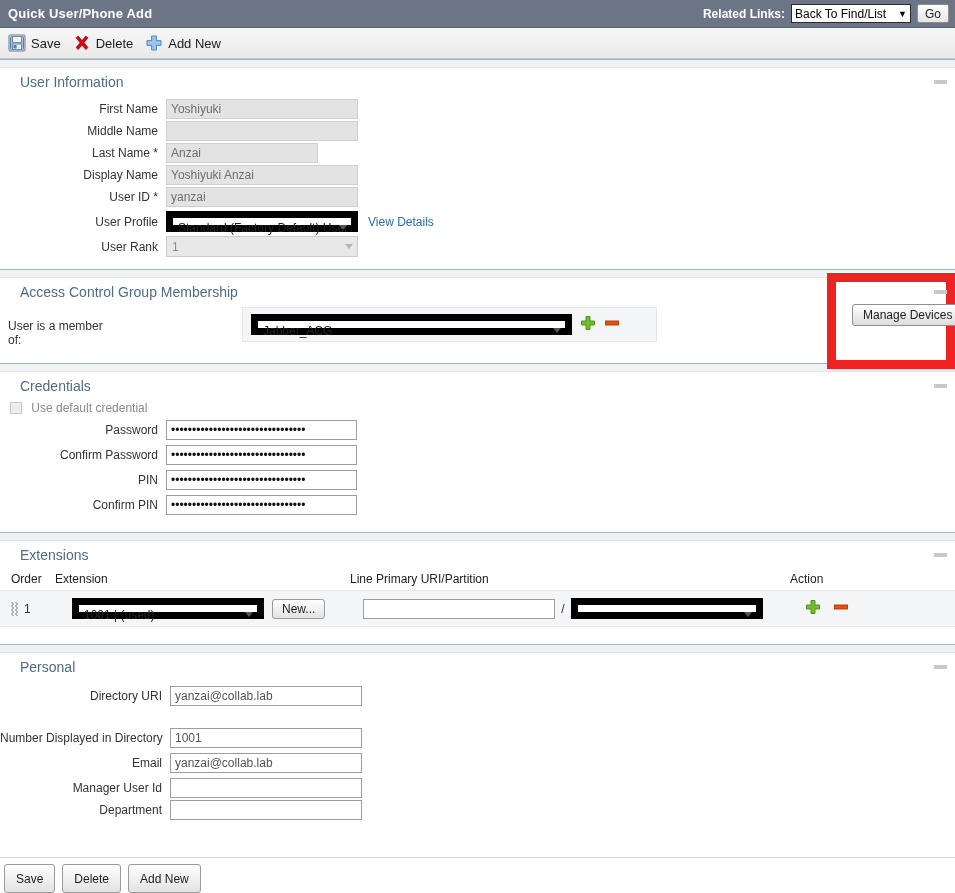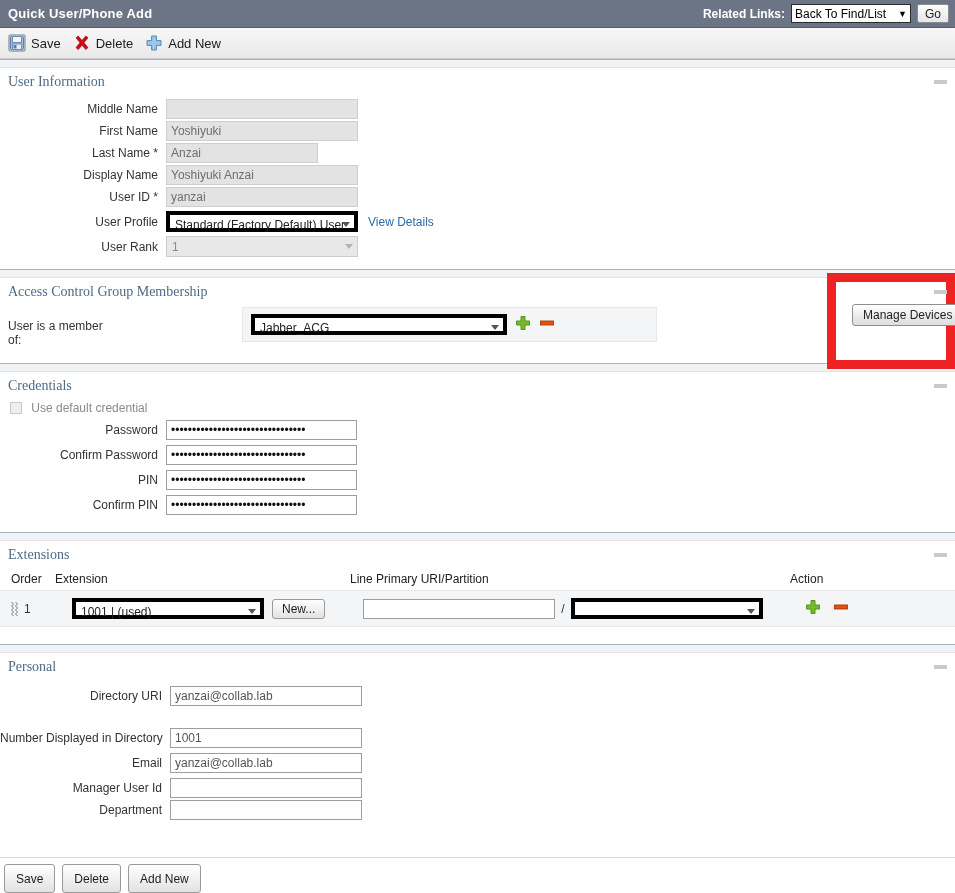--- a/index.html
+++ b/index.html
@@ -59,22 +59,21 @@
 
   
   .sec-sep {
     height:9px;
     background:#f1f2f4;
     border-top:1px solid #9fb6c4;
     border-bottom:1px solid #e2e4e7;
   }
   .sec-head {
     position:relative;
-    padding:6px 0 7px 8px;
-    font-family:Liberation Serif, serif;
+    padding:6px 0 7px 20px;
   }
   .sec-title {
     font-size:14px; color:#4f6b85; font-weight:normal;
   }
   .collapse-btn {
     position:absolute; right:8px; top:12px;
     width:13px; height:4px; background:#c9c9c9; cursor:pointer;
   }
 
   .rowline { display:flex; align-items:center; margin:2px 0; }
@@ -90,21 +89,21 @@
     border:1px solid #9d9d9d; background:#ffffff;
   }
   input.txt.ro {
     background:#e3e3e3; border:1px solid #cfcfcf; color:#6e6e6e;
   }
   input.txt.pw { color:#111; letter-spacing:0px; }
 
   .dd {
     position:relative; display:inline-block;
     height:21px;
-    border:4px solid #000000; background:#ffffff;
+    border:7px solid #000000; background:#ffffff;
     font-size:12px; color:#222;
   }
   .dd .dtext { padding:2px 20px 0 5px; line-height:17px; white-space:nowrap; overflow:hidden; }
   .dd .dcaret {
     position:absolute; right:4px; top:7px;
     width:0;height:0;border-left:4px solid transparent;border-right:4px solid transparent;
     border-top:5px solid #555;
   }
   .dd.disabled { border:1px solid #cccccc; background:#e8e8e8; color:#8c8c8c; }
   .dd.disabled .dcaret { border-top-color:#b4b4b4; }
@@ -228,26 +227,26 @@
 </div>
 
 <div class="sec-sep"></div>
 <div class="userinfo-wrap">
   <div class="sec-head">
     <span class="sec-title">User Information</span>
     <span class="collapse-btn"></span>
   </div>
 
   <div class="rowline">
+    <div class="lbl-cell">First Name</div>
+    <input class="txt ro" style="width: 192px;" readonly="" value="Yoshiyuki">
+  </div>
+  <div class="rowline">
     <div class="lbl-cell">Middle Name</div>
     <input class="txt ro" style="width: 192px;" readonly="" value="">
-  </div>
-  <div class="rowline">
-    <div class="lbl-cell">First Name</div>
-    <input class="txt ro" style="width: 192px;" readonly="" value="Yoshiyuki">
   </div>
   <div class="rowline">
     <div class="lbl-cell">Last Name *</div>
     <input class="txt ro" style="width: 152px;" readonly="" value="Anzai">
   </div>
   <div class="rowline">
     <div class="lbl-cell">Display Name</div>
     <input class="txt ro" style="width: 192px;" readonly="" value="Yoshiyuki Anzai">
   </div>
   <div class="rowline">
@@ -277,21 +276,21 @@
 
 <div class="sec-sep" style="margin-top:12px"></div>
 <div>
   <div class="sec-head">
     <span class="sec-title">Access Control Group Membership</span>
     <span class="collapse-btn"></span>
   </div>
   <div class="acg-row">
     <div class="acg-label">User is a member of:</div>
     <div class="acg-panel">
-      <div class="dd" style="width:256px">
+      <div class="dd" style="width:321px">
         <div class="dtext">Jabber_ACG</div>
         <span class="dcaret"></span>
       </div>
       <span class="plusicon">
         <svg width="16" height="16" viewBox="0 0 16 16">
           <path d="M6 1.5 H10 V6 H14.5 V10 H10 V14.5 H6 V10 H1.5 V6 H6 Z" fill="#74bb2a" stroke="#4e8c13" stroke-width=".9"></path>
         </svg>
       </span>
       <span class="minusicon">
         <svg width="16" height="16" viewBox="0 0 16 16">

